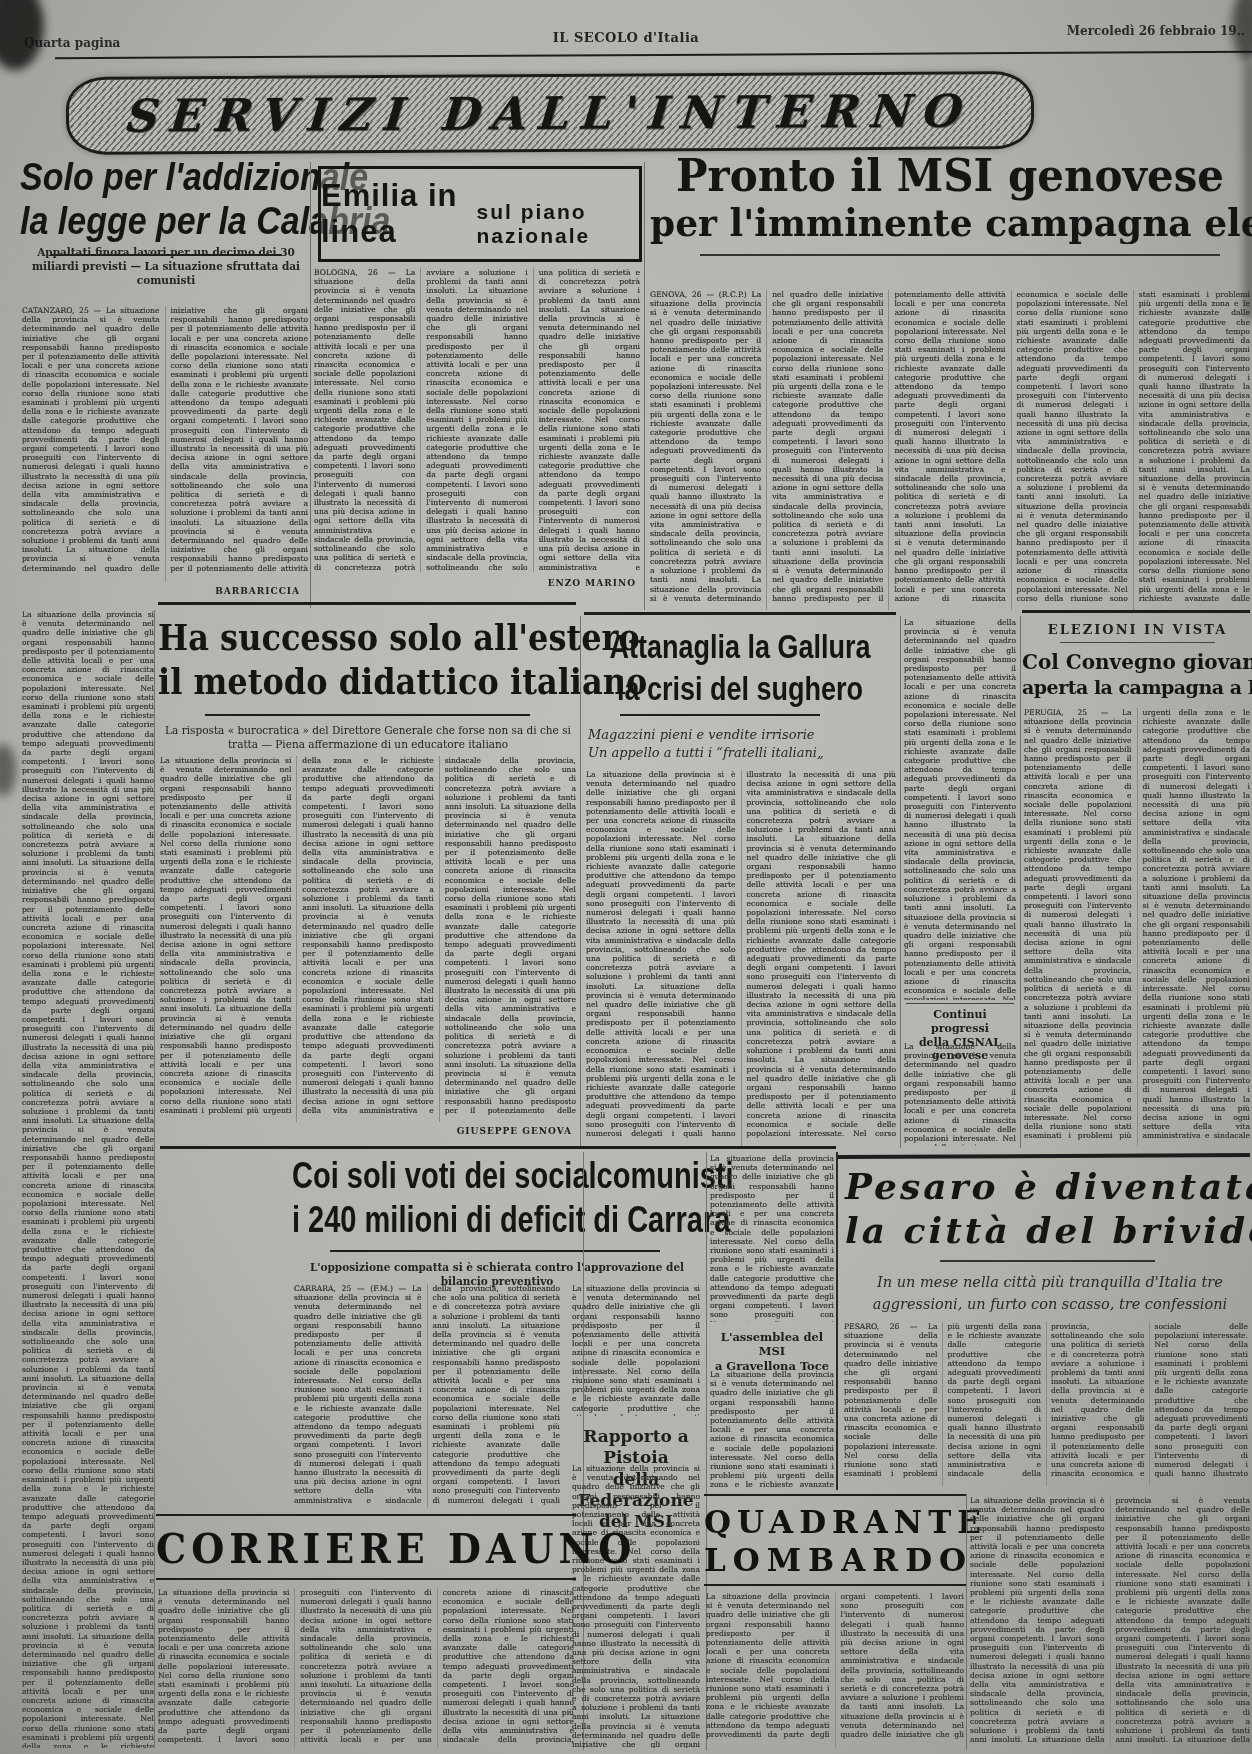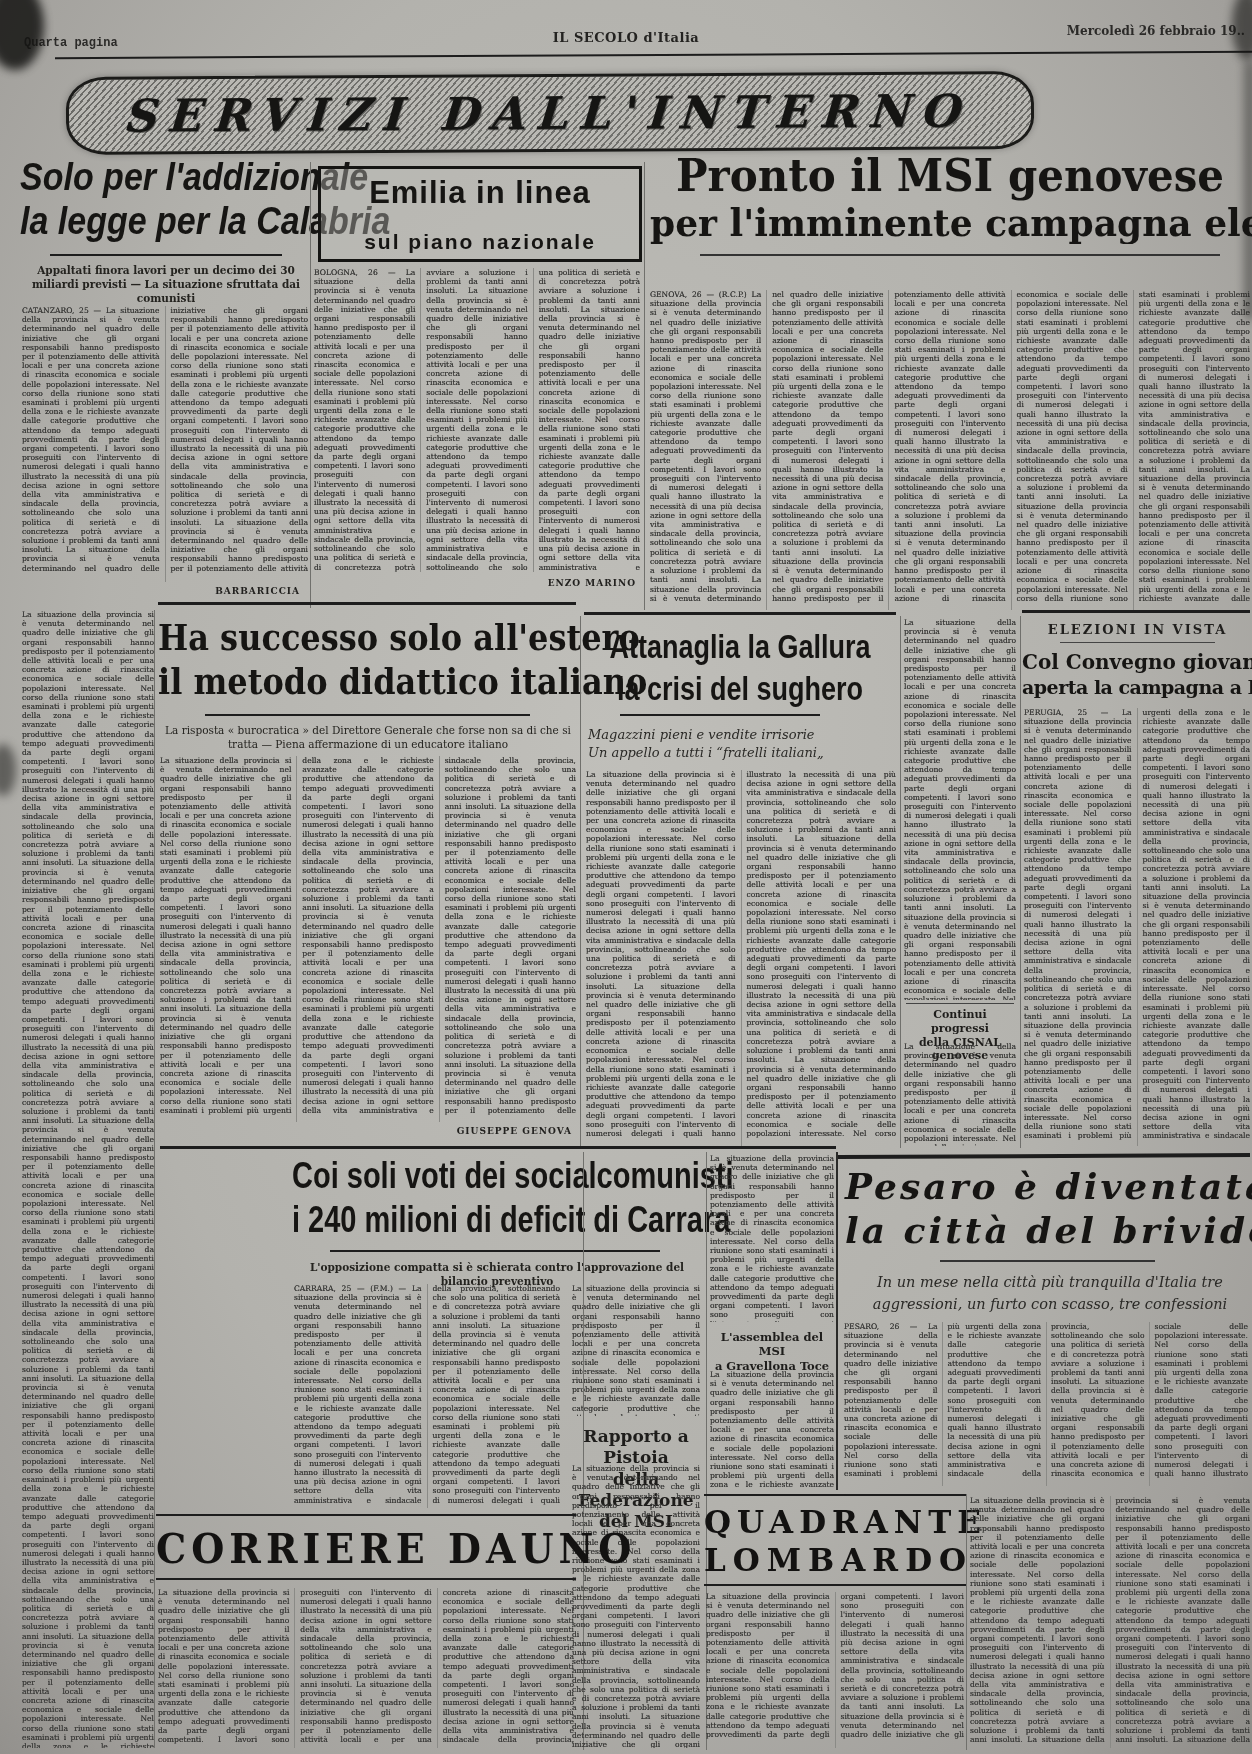--- a/index.html
+++ b/index.html
@@ -42,43 +42,43 @@
   }
   
   .hl{position:absolute;text-align:center;color:#161513;line-height:1;white-space:nowrap;}
   .hl-sans-it{font-family:"Liberation Sans",sans-serif;font-weight:bold;font-style:italic;}
   .hl-sans{font-family:"Liberation Sans",sans-serif;font-weight:bold;}
   .hl-serif{font-family:"DejaVu Serif",serif;font-weight:bold;}
   .hl-serif-it{font-family:"DejaVu Serif",serif;font-weight:bold;font-style:italic;}
   .subtitle{position:absolute;font-weight:bold;text-align:center;color:#24231f;line-height:1.35;}
   .subtitle-it{position:absolute;font-style:italic;text-align:center;color:#2a2926;line-height:1.45;}
   .kicker{position:absolute;font-weight:bold;text-align:center;letter-spacing:2px;color:#201f1d;}
-  .box-head{position:absolute;border:3px solid #151513;display:flex;flex-direction:column;align-items:center;justify-content:center;background:rgba(190,189,184,.4);}
+  .box-head{position:absolute;border:3px solid #151513;display:flex;flex-direction:row;align-items:center;justify-content:center;background:rgba(190,189,184,.4);}
   .banner2{position:absolute;text-align:center;font-family:"DejaVu Serif",serif;font-weight:bold;color:#131211;white-space:nowrap;}
   
   .blob{position:absolute;background:#141412;border-radius:50%;filter:blur(5px);}
 </style>
 </head>
 <body>
 
 <div class="page">
 
-  <div class="ed-label abs" style="left:24px;top:36px;font-family:Liberation Mono, monospace;">Quarta pagina</div>
+  <div class="ed-label abs" style="left:24px;top:36px;">Quarta pagina</div>
   <div class="masthead abs" style="left:536px;top:30px;width:180px;text-align:center;">IL SECOLO d'Italia</div>
   <div class="pagedate abs" style="left:1040px;top:24px;width:205px;text-align:right;">Mercoledì 26 febbraio 19..</div>
   <div class="hrule" style="left:55px;top:54px;width:1197px;height:2px;transform:rotate(-.3deg);"></div>
 
   <div class="banner">
     <span class="banner-text">SERVIZI DALL'INTERNO</span>
   </div>
 
   <div class="hl hl-sans-it" style="left:20px;top:158px;width:292px;font-size:34px;transform:scaleY(1.12);transform-origin:top;">Solo per l'addizionale</div>
   <div class="hl hl-sans-it" style="left:20px;top:202px;width:292px;font-size:34px;transform:scaleY(1.12);transform-origin:top;">la legge per la Calabria</div>
   <div class="hrule" style="left:50px;top:254px;width:232px;height:2px;"></div>
-  <div class="subtitle" style="left:26px;top:263px;width:280px;font-size:10.5px;">Appaltati finora lavori per un decimo dei 30 miliardi previsti  —  La situazione sfruttata dai comunisti</div>
+  <div class="subtitle" style="left:26px;top:245px;width:280px;font-size:10.5px;">Appaltati finora lavori per un decimo dei 30 miliardi previsti  —  La situazione sfruttata dai comunisti</div>
   <div class="greek c2" style="left:22px;top:306px;width:286px;height:276px;">CATANZARO, 25 — La situazione della provincia si è venuta determinando nel quadro delle iniziative che gli organi responsabili hanno predisposto per il potenziamento delle attività locali e per una concreta azione di rinascita economica e sociale delle popolazioni interessate. Nel corso della riunione sono stati esaminati i problemi più urgenti della zona e le richieste avanzate dalle categorie produttive che attendono da tempo adeguati provvedimenti da parte degli organi competenti. I lavori sono proseguiti con l'intervento di numerosi delegati i quali hanno illustrato la necessità di una più decisa azione in ogni settore della vita amministrativa e sindacale della provincia, sottolineando che solo una politica di serietà e di concretezza potrà avviare a soluzione i problemi da tanti anni insoluti. La situazione della provincia si è venuta determinando nel quadro delle iniziative che gli organi responsabili hanno predisposto per il potenziamento delle attività locali e per una concreta azione di rinascita economica e sociale delle popolazioni interessate. Nel corso della riunione sono stati esaminati i problemi più urgenti della zona e le richieste avanzate dalle categorie produttive che attendono da tempo adeguati provvedimenti da parte degli organi competenti. I lavori sono proseguiti con l'intervento di numerosi delegati i quali hanno illustrato la necessità di una più decisa azione in ogni settore della vita amministrativa e sindacale della provincia, sottolineando che solo una politica di serietà e di concretezza potrà avviare a soluzione i problemi da tanti anni insoluti. La situazione della provincia si è venuta determinando nel quadro delle iniziative che gli organi responsabili hanno predisposto per il potenziamento delle attività locali e per una concreta azione di rinascita economica e sociale delle popolazioni interessate. Nel corso della riunione sono stati esaminati i problemi più urgenti della zona e le richieste avanzate dalle categorie produttive che attendono da tempo adeguati provvedimenti da parte degli organi competenti. I lavori sono proseguiti con l'intervento di numerosi delegati i quali hanno illustrato la necessità di una più decisa azione in ogni settore della vita amministrativa e sindacale della provincia, sottolineando che solo una politica di serietà e di concretezza potrà avviare a soluzione i problemi da tanti anni insoluti.</div>
   <div class="byline" style="left:160px;top:586px;width:140px;">BARBARICCIA</div>
   <div class="greek" style="left:22px;top:610px;width:132px;height:1138px;">La situazione della provincia si è venuta determinando nel quadro delle iniziative che gli organi responsabili hanno predisposto per il potenziamento delle attività locali e per una concreta azione di rinascita economica e sociale delle popolazioni interessate. Nel corso della riunione sono stati esaminati i problemi più urgenti della zona e le richieste avanzate dalle categorie produttive che attendono da tempo adeguati provvedimenti da parte degli organi competenti. I lavori sono proseguiti con l'intervento di numerosi delegati i quali hanno illustrato la necessità di una più decisa azione in ogni settore della vita amministrativa e sindacale della provincia, sottolineando che solo una politica di serietà e di concretezza potrà avviare a soluzione i problemi da tanti anni insoluti. La situazione della provincia si è venuta determinando nel quadro delle iniziative che gli organi responsabili hanno predisposto per il potenziamento delle attività locali e per una concreta azione di rinascita economica e sociale delle popolazioni interessate. Nel corso della riunione sono stati esaminati i problemi più urgenti della zona e le richieste avanzate dalle categorie produttive che attendono da tempo adeguati provvedimenti da parte degli organi competenti. I lavori sono proseguiti con l'intervento di numerosi delegati i quali hanno illustrato la necessità di una più decisa azione in ogni settore della vita amministrativa e sindacale della provincia, sottolineando che solo una politica di serietà e di concretezza potrà avviare a soluzione i problemi da tanti anni insoluti. La situazione della provincia si è venuta determinando nel quadro delle iniziative che gli organi responsabili hanno predisposto per il potenziamento delle attività locali e per una concreta azione di rinascita economica e sociale delle popolazioni interessate. Nel corso della riunione sono stati esaminati i problemi più urgenti della zona e le richieste avanzate dalle categorie produttive che attendono da tempo adeguati provvedimenti da parte degli organi competenti. I lavori sono proseguiti con l'intervento di numerosi delegati i quali hanno illustrato la necessità di una più decisa azione in ogni settore della vita amministrativa e sindacale della provincia, sottolineando che solo una politica di serietà e di concretezza potrà avviare a soluzione i problemi da tanti anni insoluti. La situazione della provincia si è venuta determinando nel quadro delle iniziative che gli organi responsabili hanno predisposto per il potenziamento delle attività locali e per una concreta azione di rinascita economica e sociale delle popolazioni interessate. Nel corso della riunione sono stati esaminati i problemi più urgenti della zona e le richieste avanzate dalle categorie produttive che attendono da tempo adeguati provvedimenti da parte degli organi competenti. I lavori sono proseguiti con l'intervento di numerosi delegati i quali hanno illustrato la necessità di una più decisa azione in ogni settore della vita amministrativa e sindacale della provincia, sottolineando che solo una politica di serietà e di concretezza potrà avviare a soluzione i problemi da tanti anni insoluti. La situazione della provincia si è venuta determinando nel quadro delle iniziative che gli organi responsabili hanno predisposto per il potenziamento delle attività locali e per una concreta azione di rinascita economica e sociale delle popolazioni interessate. Nel corso della riunione sono stati esaminati i problemi più urgenti della zona e le richieste avanzate dalle categorie produttive che attendono da tempo adeguati provvedimenti da parte degli organi competenti. I lavori sono proseguiti con l'intervento di numerosi delegati i quali hanno illustrato la necessità di una più decisa azione in ogni settore della vita amministrativa e sindacale della provincia, sottolineando che solo una politica di serietà e di concretezza potrà avviare a soluzione i problemi da tanti anni insoluti. La situazione della provincia si è venuta determinando nel quadro delle iniziative che gli organi responsabili hanno predisposto per il potenziamento delle attività locali e per una concreta azione di rinascita economica e sociale delle popolazioni interessate. Nel corso della riunione sono stati esaminati i problemi più urgenti della zona e le richieste avanzate dalle categorie produttive che attendono da tempo adeguati provvedimenti da parte degli organi competenti. I lavori sono proseguiti con l'intervento di numerosi delegati i quali hanno illustrato la necessità di una più decisa azione in ogni settore della vita amministrativa e sindacale della provincia, sottolineando che solo una politica di serietà e di concretezza potrà avviare a soluzione i problemi da tanti anni insoluti.</div>
   <div class="vrule" style="left:154px;top:610px;height:1138px;"></div>
 
   <div class="vrule" style="left:310px;top:162px;height:446px;"></div>
   <div class="box-head" style="left:318px;top:166px;width:318px;height:90px;">
     <div class="hl-sans" style="font-size:31px;letter-spacing:1px;color:#161513;">Emilia in linea</div>
     <div class="hl-sans" style="font-size:21px;letter-spacing:2px;color:#161513;margin-top:19px;">sul piano nazionale</div>
   </div>

